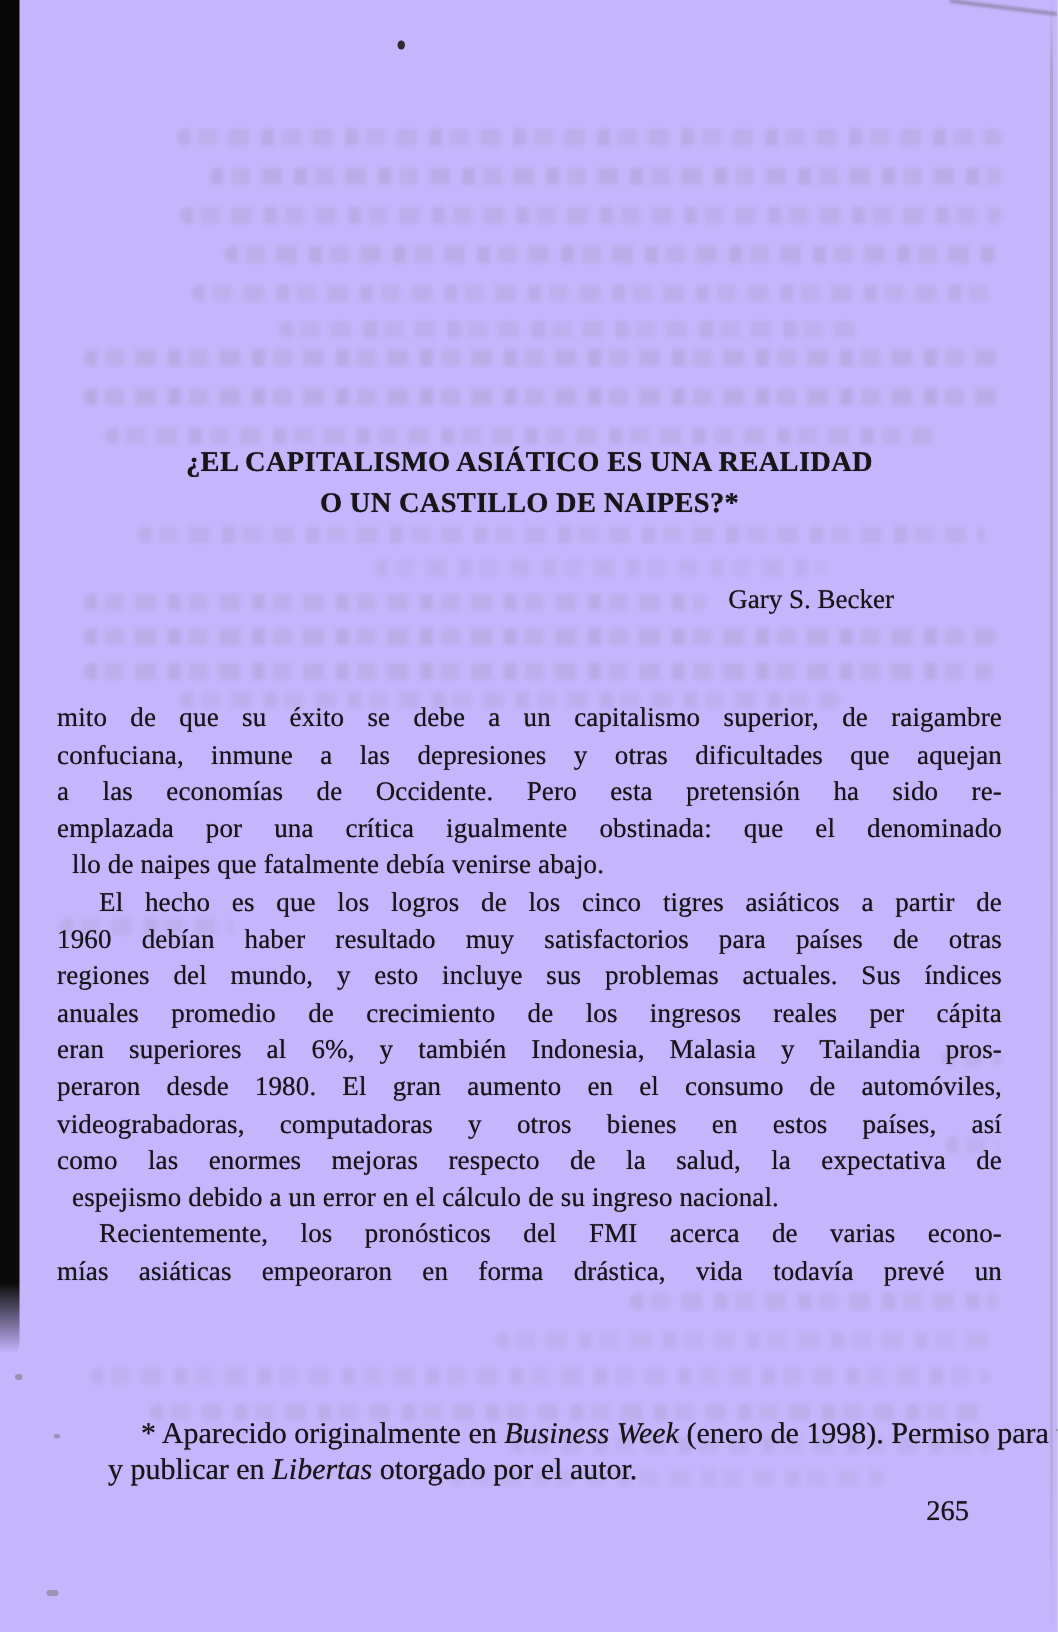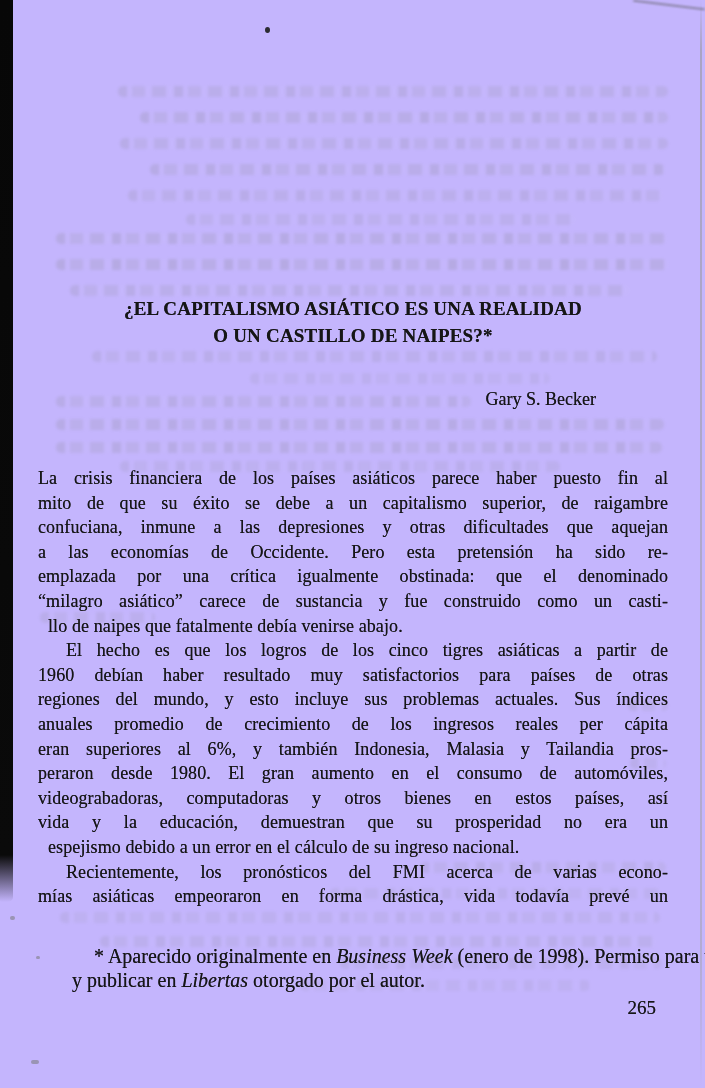--- a/index.html
+++ b/index.html
@@ -57,21 +57,21 @@
   .line.noj { text-align-last:left;margin-left:10px; }
   .line.ind { text-indent:28px; }
   #footnote {
     position:absolute; left:38px; top:944px; width:630px;
     font-size:20px; line-height:24px;margin-left:34px;
   }
   .fn-line1 { text-indent:22px; text-align:justify; text-align-last:justify; white-space:nowrap; }
   .fn-line2 { text-align:left; }
   .it { font-style:italic;text-align:right; }
   #page-number {
-    position:absolute; left:48px; top:997px; width:630px;
+    position:absolute; left:38px; top:997px; width:630px;
     box-sizing:border-box; padding-right:22px;
     font-size:19px; text-align:right;
   }
 </style>
 </head>
 <body>
 
 <div id="page">
 
   <div id="left-strip"></div>
@@ -110,35 +110,33 @@
     </div>
 
   <div id="title-block" class="ink">
     <div>¿EL CAPITALISMO ASIÁTICO ES UNA REALIDAD</div>
     <div>O UN CASTILLO DE NAIPES?*</div>
   </div>
 
   <div id="author-line" class="ink">Gary S. Becker</div>
 
   <div id="body-text" class="ink">
-      <div class="line">La crisis financiera de los países asiáticos parece haber puesto fin al</div>
       <div class="line">mito de que su éxito se debe a un capitalismo superior, de raigambre</div>
       <div class="line">confuciana, inmune a las depresiones y otras dificultades que aquejan</div>
       <div class="line">a las economías de Occidente. Pero esta pretensión ha sido re-</div>
       <div class="line">emplazada por una crítica igualmente obstinada: que el denominado</div>
-      <div class="line">“milagro asiático” carece de sustancia y fue construido como un casti-</div>
       <div class="line noj">llo de naipes que fatalmente debía venirse abajo.</div>
-      <div class="line ind">El hecho es que los logros de los cinco tigres asiáticas a partir de</div>
+      <div class="line ind">El hecho es que los logros de los cinco tigres asiáticos a partir de</div>
       <div class="line">1960 debían haber resultado muy satisfactorios para países de otras</div>
       <div class="line">regiones del mundo, y esto incluye sus problemas actuales. Sus índices</div>
       <div class="line">anuales promedio de crecimiento de los ingresos reales per cápita</div>
       <div class="line">eran superiores al 6%, y también Indonesia, Malasia y Tailandia pros-</div>
       <div class="line">peraron desde 1980. El gran aumento en el consumo de automóviles,</div>
       <div class="line">videograbadoras, computadoras y otros bienes en estos países, así</div>
-      <div class="line">vida y la educación, demuestran que su prosperidad no era un</div>
+      <div class="line">como las enormes mejoras respecto de la salud, la expectativa de</div>
       <div class="line noj">espejismo debido a un error en el cálculo de su ingreso nacional.</div>
       <div class="line ind">Recientemente, los pronósticos del FMI acerca de varias econo-</div>
       <div class="line">mías asiáticas empeoraron en forma drástica, vida todavía prevé un</div>
     </div>
 
   <div id="footnote" class="ink">
       <div class="fn-line1"><span>* Aparecido originalmente en </span><span class="it">Business Week</span><span> (enero de 1998). Permiso para traducir</span></div>
       <div class="fn-line2"><span>y publicar en </span><span class="it">Libertas</span><span> otorgado por el autor.</span></div>
     </div>
 

